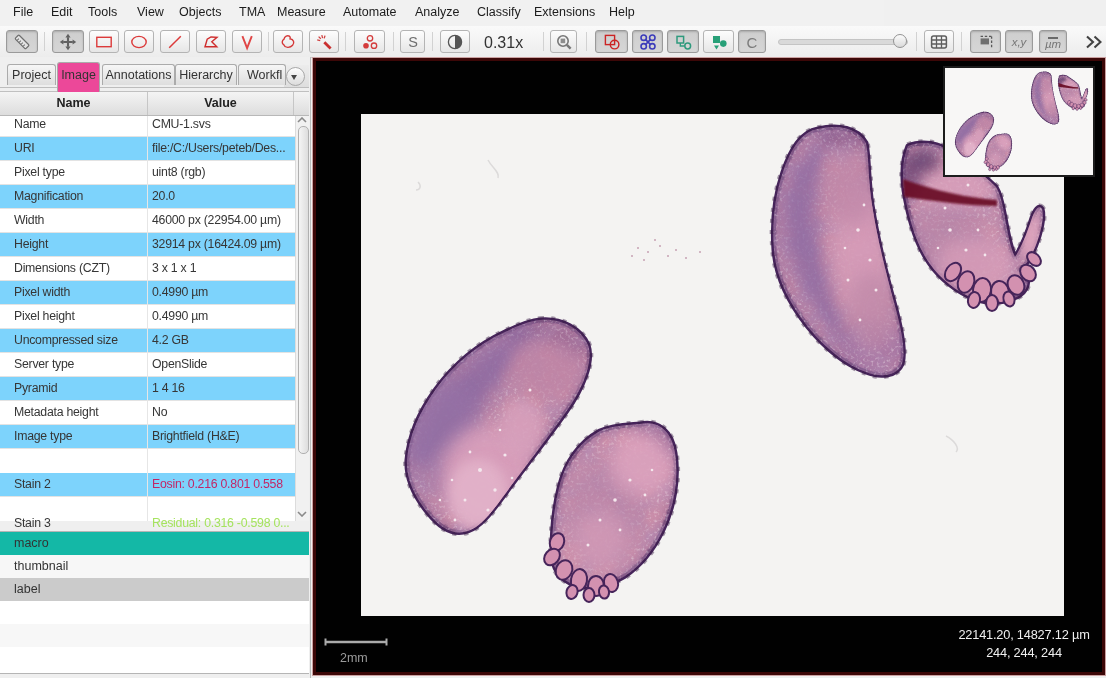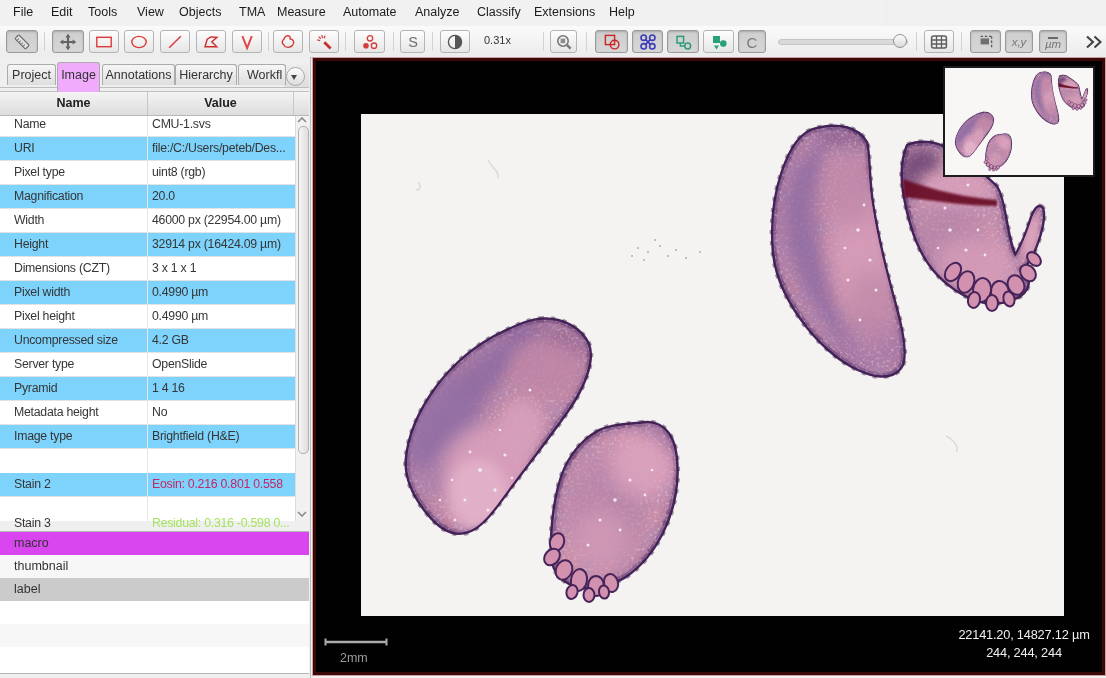--- a/index.html
+++ b/index.html
@@ -10,27 +10,27 @@
 #menubar span{position:absolute;top:5px;font-size:12.5px;color:#1c1c1c;}
 
 #toolbar{left:0;top:26px;width:1106px;height:31px;
   background:linear-gradient(#fafafa,#ececec);border-bottom:1px solid #c9c9c9;}
 .tbtn{position:absolute;top:4px;height:21px;border:1px solid #b4b4b4;border-radius:3px;
   background:linear-gradient(#fdfdfd,#e6e6e6);}
 .tbtn.on{background:linear-gradient(#cecece,#d6d6d6);border-color:#9a9a9a;
   box-shadow:inset 0 1px 2px rgba(0,0,0,.18);}
 .tsep{position:absolute;top:6px;width:1px;height:19px;background:#d2d2d2;}
 .tbtn svg{position:absolute;left:50%;top:50%;transform:translate(-50%,-50%);}
-.tlabel{position:absolute;font-size:11px;color:#333;}
+.tlabel{position:absolute;font-size:16px;color:#333;}
 
 #leftpanel{left:0;top:57px;width:310px;height:621px;background:#efefef;border-right:1px solid #bcbcbc;}
 .tab{position:absolute;top:7px;height:20px;border:1px solid #ababab;border-bottom:none;
   border-radius:3px 3px 0 0;background:linear-gradient(#f6f6f6,#dedede);
   font-size:12.5px;color:#333;text-align:center;line-height:20px;overflow:hidden;white-space:nowrap;}
-.tab.sel{background:#f0abfc;top:5px;height:29px;z-index:3;line-height:24px;}
+.tab.sel{background:#ec4899;top:5px;height:29px;z-index:3;line-height:24px;}
 #tabline{left:0;top:30px;width:309px;height:1px;background:#bdbdbd;z-index:1;}
 #tabdrop{left:286px;top:10px;width:17px;height:17px;border-radius:50%;
   border:1px solid #a8a8a8;background:linear-gradient(#fdfdfd,#dcdcdc);}
 #tabdrop:after{content:"";position:absolute;left:4px;top:7px;border:3.5px solid transparent;border-top:5px solid #454545;}
 #tblhead{left:0;top:34px;width:309px;height:23px;background:linear-gradient(#f4f4f4,#dddddd);
   border-top:1px solid #c0c0c0;border-bottom:1px solid #b8b8b8;z-index:2;}
 #tblhead div{position:absolute;top:0;height:23px;line-height:23px;font-weight:bold;font-size:12.5px;color:#222;text-align:center;}
 #tbl{left:0;top:56px;width:295px;height:408px;background:#fff;}
 .trow{position:absolute;left:0;width:295px;height:24px;border-bottom:1px solid #e3e3e3;box-sizing:border-box;}
 .trow.alt{background:#7dd3fc;}
@@ -301,21 +301,21 @@
   <div id="vsb" class="abs">
     <svg width="10" height="6" viewBox="0 0 10 6" style="position:absolute;left:1px;top:4px;">
         <path d="M1 5 L5 1 L9 5" fill="none" stroke="#8a8a8a" stroke-width="1.6"></path>
       </svg>
     <div id="vsbthumb"></div>
     <svg width="10" height="6" viewBox="0 0 10 6" style="position:absolute;left:1px;bottom:4px;">
         <path d="M1 1 L5 5 L9 1" fill="none" stroke="#8a8a8a" stroke-width="1.6"></path>
       </svg>
   </div>
   <div id="blist" class="abs">
-      <div class="lrow" style="top:0.0px;background:#d946ef">
+      <div class="lrow" style="top:0.0px;background:#14b8a6">
         <span class="lt">macro</span>
       </div>
       <div class="lrow" style="top:23.1px;background:#f7f7f7">
         <span class="lt">thumbnail</span>
       </div>
       <div class="lrow" style="top:46.2px;background:#cbcbcb">
         <span class="lt">label</span>
       </div>
       <div class="lrow" style="top:69.30000000000001px;background:#ffffff">
         <span class="lt"></span>

